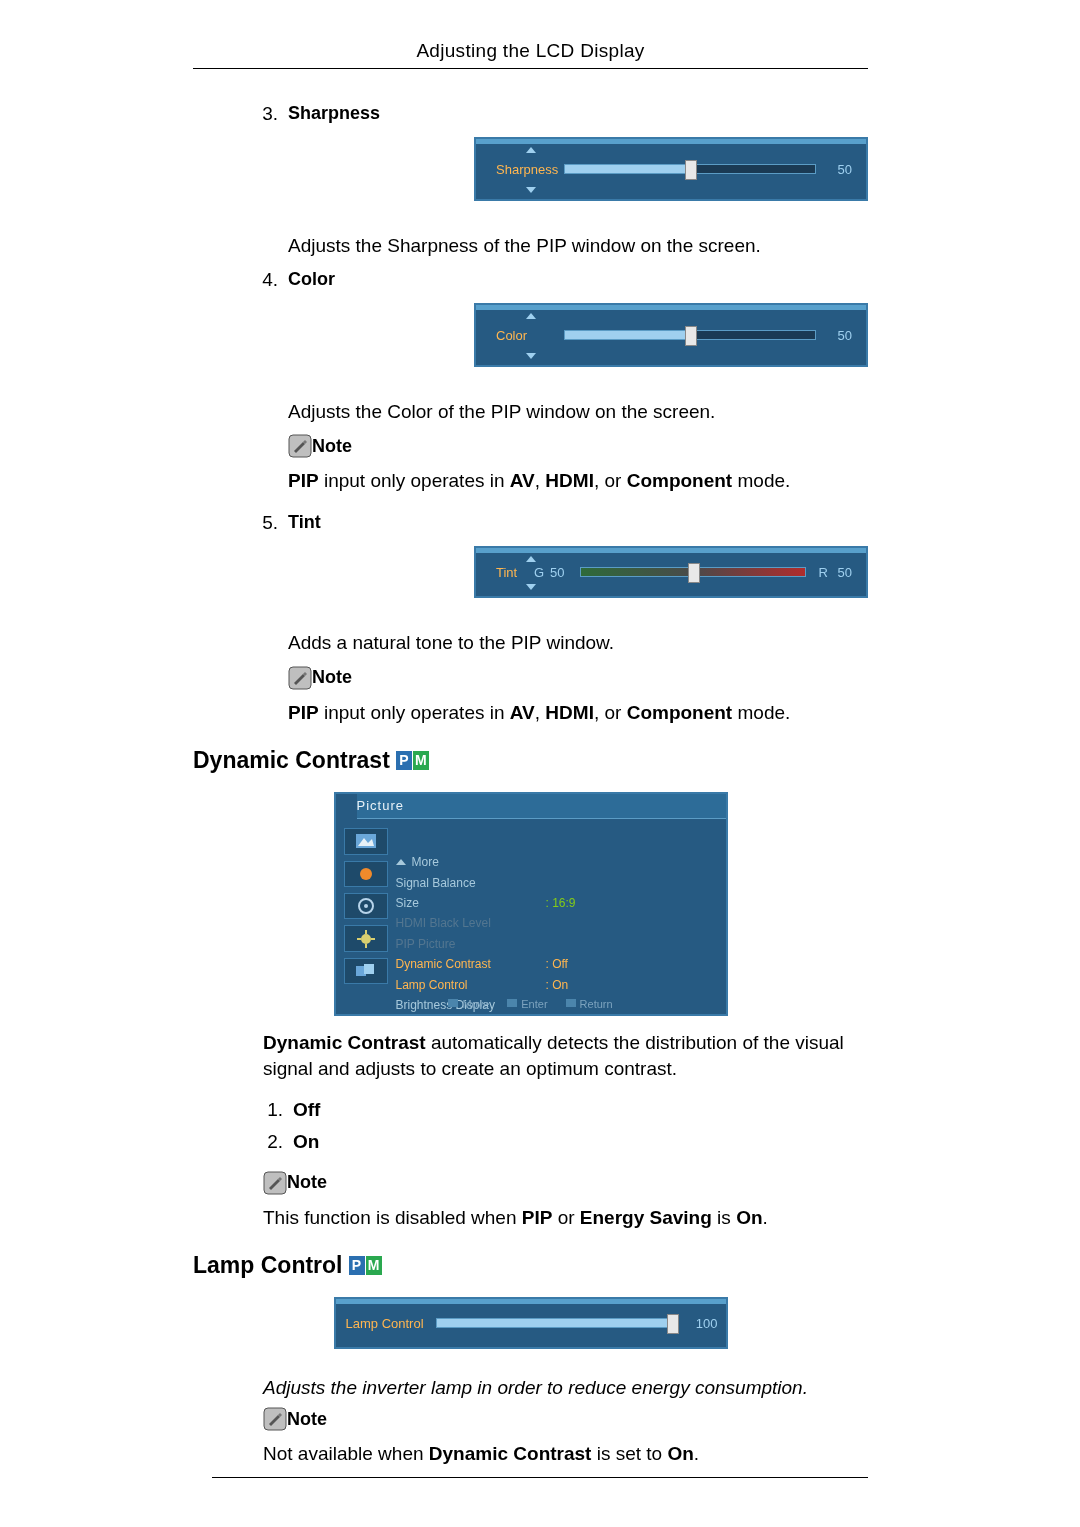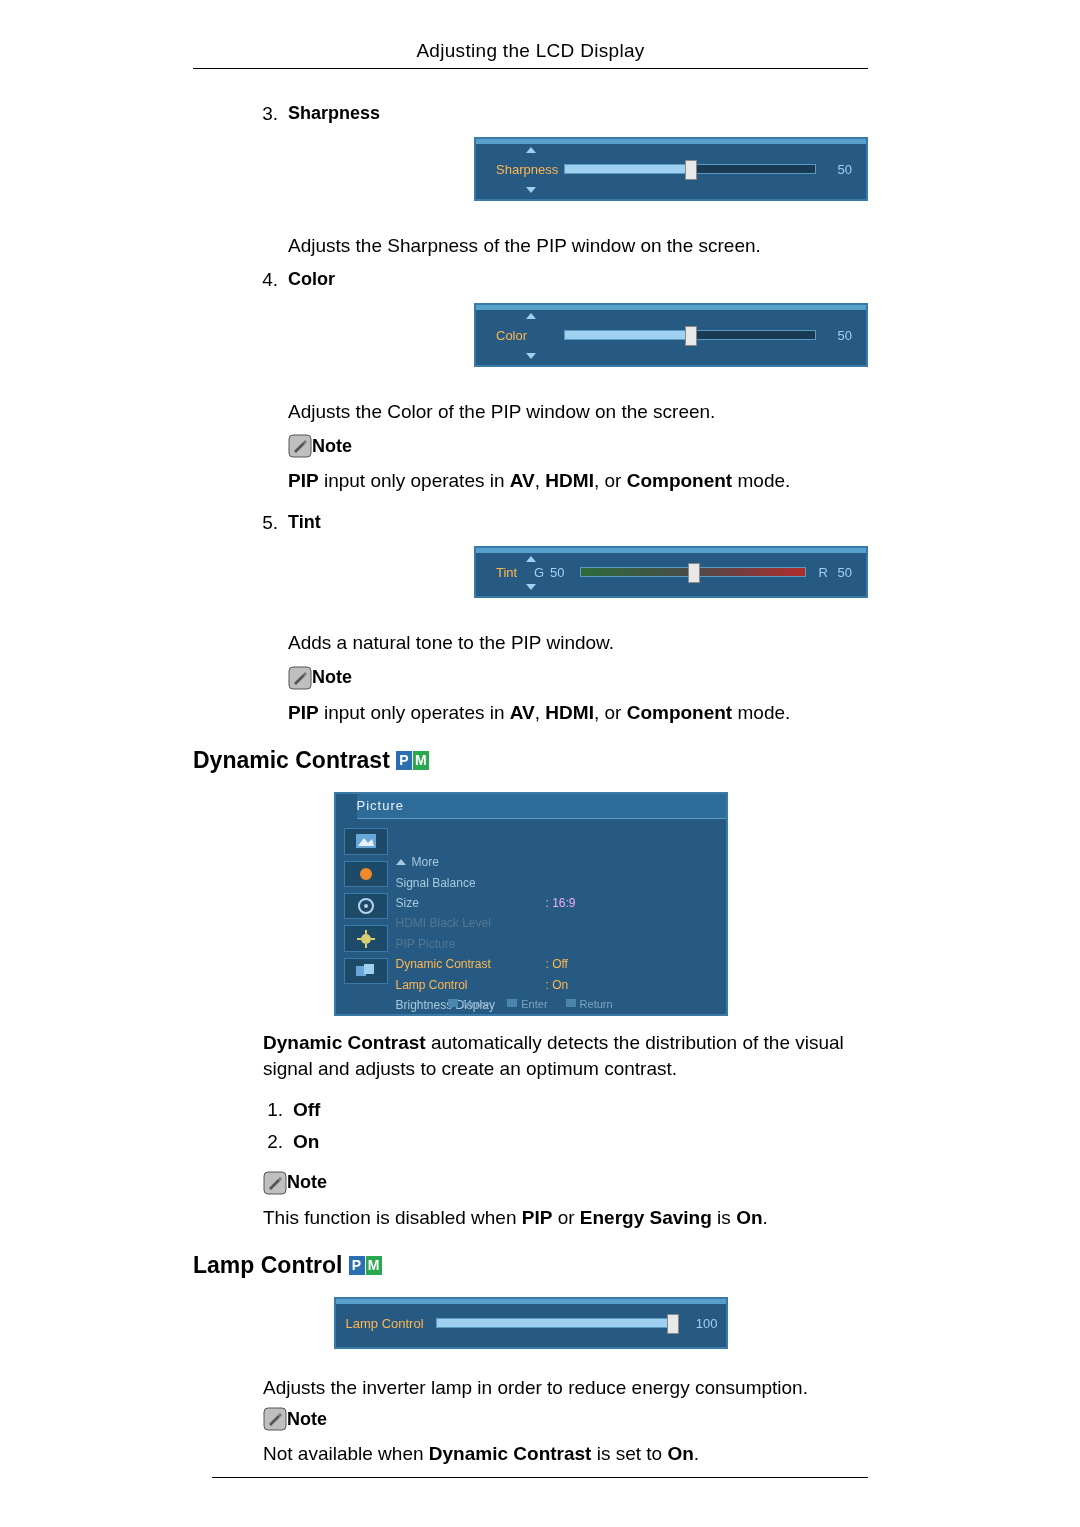--- a/index.html
+++ b/index.html
@@ -43,21 +43,21 @@
   .tint-r{right:38px;}
   .tint-rv{right:14px;}
   
   .osd-menu{width:390px;height:220px;background:#265a82;border:2px solid #3a7aa8;position:relative;margin:4px 0 14px;}
   .osd-menu .top-bar{position:absolute;left:0;right:0;top:0;height:24px;background:#2d6c98;border-bottom:1px solid #5b9cc5;color:#e8f1f7;font:13px Arial;text-align:left;line-height:24px;letter-spacing:1px;margin-left:21px;}
   .osd-menu .side{position:absolute;left:8px;top:34px;width:42px;bottom:30px;display:flex;flex-direction:column;gap:6px;}
   .side-icon{width:42px;height:30px;border:1px solid #3a7aa8;background:#1e4a6a;display:flex;align-items:center;justify-content:center;}
   .osd-menu .content{position:absolute;left:60px;right:12px;top:34px;bottom:30px;color:#a7c9dc;font:12px Arial;line-height:1.7;margin-top:24px;}
   .osd-row{display:flex;}
   .osd-row .k{flex:0 0 150px;}
-  .osd-row .v{color:#f0abfc;}
+  .osd-row .v{color:#84cc16;}
   .osd-row.sel .k,.osd-row.sel .v{color:#ffb650;}
   .osd-row.dim .k,.osd-row.dim .v{color:#537690;}
   .osd-row .more::before{content:"";display:inline-block;width:0;height:0;border-left:5px solid transparent;border-right:5px solid transparent;border-bottom:6px solid #a7c9dc;margin-right:6px;vertical-align:1px;}
   .osd-hint{position:absolute;left:0;right:0;bottom:4px;color:#7ca3be;font:11px Arial;text-align:center;display:flex;justify-content:center;gap:18px;}
   .osd-hint span::before{content:"";display:inline-block;width:10px;height:8px;background:#4b85ac;margin-right:4px;vertical-align:1px;}
   .osd-center{display:flex;justify-content:center;}
   .osd-right{display:flex;justify-content:flex-end;padding-right:0;}
   .item-num{width:20px;display:inline-block;text-align:right;margin-right:10px;}
 </style>
 </head>
@@ -272,21 +272,21 @@
     <div class="osd-slider small" style="width:390px;">
       <div class="osd-top-border"></div>
       <span class="osd-label" style="left:10px;">Lamp Control</span>
       <div class="osd-track blue" style="left:100px;right:50px;">
         <div class="osd-fill" style="width:100%"></div>
         <div class="osd-thumb" style="left:calc(100% - 8px)"></div>
       </div>
       <span class="osd-val osd-val2">100</span>
     </div>
   </div>
-  <p class="para para-sp2" style="margin-left:70px;">Adjusts the inverter lamp in order to reduce energy consumption.</p>
+  <p class="para para-sp2" style="margin-left:70px;font-style:italic;">Adjusts the inverter lamp in order to reduce energy consumption.</p>
   <div class="note-line" style="margin-left:70px;">
     <svg class="pencil-icon" viewBox="0 0 24 24">
         <rect x="1" y="1" width="22" height="22" rx="4" fill="#bfbfbf" stroke="#555"></rect>
         <path d="M6 17 L15 8 L17 10 L8 19 Z" fill="#555"></path>
         <path d="M15 8 L17 6 L19 8 L17 10 Z" fill="#777"></path>
       </svg>
     <span class="bold">Note</span>
   </div>
   <p class="para" style="margin-left:70px;">
     <span>Not available when </span><span class="bold">Dynamic Contrast</span><span> is set to </span><span class="bold">On</span><span>.</span>

